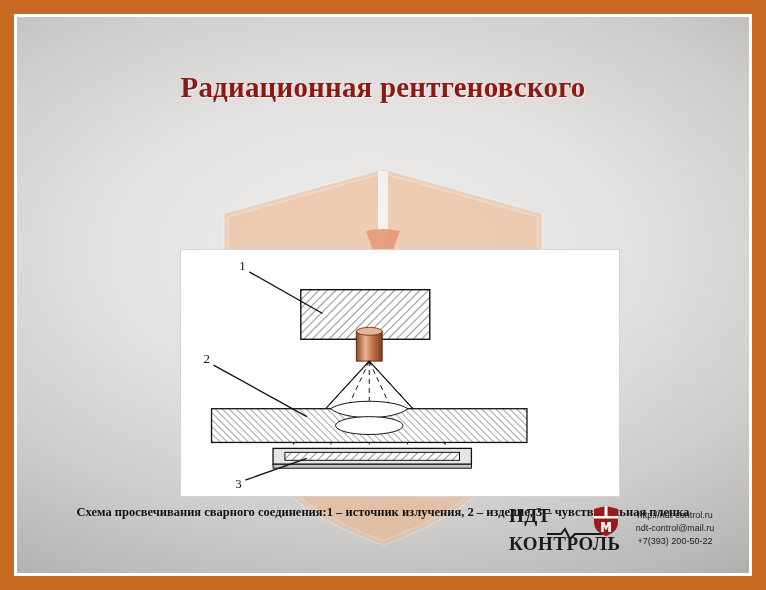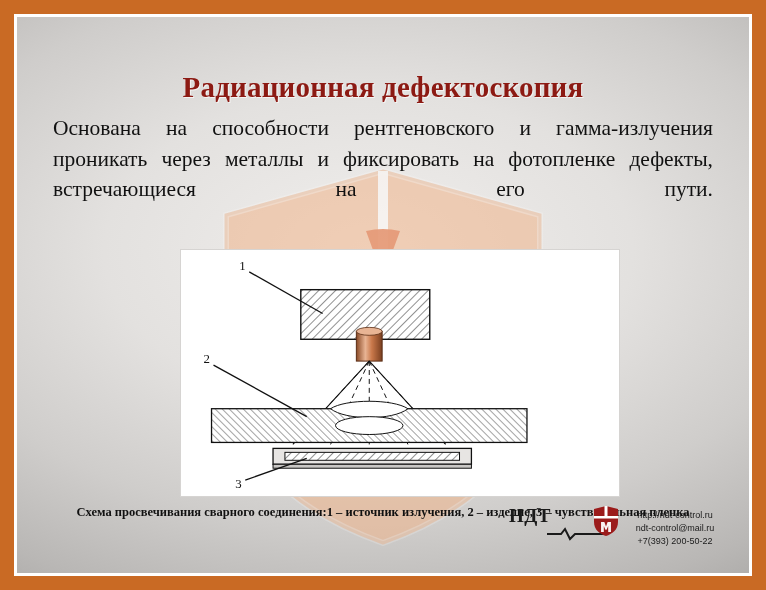--- a/index.html
+++ b/index.html
@@ -147,23 +147,22 @@
           <path d="M-6 -12 A 40 40 0 0 1 6 -12 L 17 -42 A 72 72 0 0 0 -17 -42 Z"></path>
           <path d="M8 -9 A 40 40 0 0 1 13 7 L 45 13 A 72 72 0 0 0 37 -24 Z"></path>
           <path d="M-13 7 A 40 40 0 0 1 -8 -9 L -37 -24 A 72 72 0 0 0 -45 13 Z"></path>
         </g>
         <g fill="#ffffff" opacity="0.85" transform="translate(165,240)">
           <path d="M-56 -58 L -20 -58 L 0 -6 L 20 -58 L 56 -58 L 56 58 L 22 58 L 22 -10 L 2 36 L -2 36 L -22 -10 L -22 58 L -56 58 Z"></path>
         </g>
       </svg>
     </div>
 
-    <div class="title">Радиационная дефектоскопия</div>
-
-    <div class="lead">Основана на способности рентгеновского и гамма-излучения проникать через металлы и фиксировать на фотопленке дефекты, встречающиеся на его пути.</div>
+    <div class="title">Радиационная рентгеновского</div>
+
 
     <div class="figure">
       <svg viewBox="0 0 440 248" width="438" height="246" aria-hidden="true">
         <defs>
           <pattern id="hatch" width="6" height="6" patternUnits="userSpaceOnUse" patternTransform="rotate(45)">
             <rect width="6" height="6" fill="#ffffff"></rect>
             <line x1="0" y1="0" x2="0" y2="6" stroke="#222222" stroke-width="1"></line>
           </pattern>
           <pattern id="hatch2" width="5" height="5" patternUnits="userSpaceOnUse" patternTransform="rotate(-45)">
             <rect width="5" height="5" fill="#ffffff"></rect>
@@ -213,20 +212,21 @@
 
     <div class="caption">Схема просвечивания сварного соединения:1 – источник излучения, 2 – изделие, 3 – чувствительная пленка</div>
 
     <div class="logo">
       <div class="logo-text">НДТ</div>
       <div class="sep-line">
         <svg viewBox="0 0 96 14" width="96" height="14" aria-hidden="true">
           <path d="M38 7 L52 7 L56 2 L61 12 L66 7 L96 7" fill="none" stroke="#1a1a1a" stroke-width="2"></path>
         </svg>
       </div>
+      <div class="logo-text" style="top:30px;">КОНТРОЛЬ</div>
 
       <div class="logo-shield">
         <svg viewBox="0 0 26 32" width="26" height="32" aria-hidden="true">
           <path d="M13 1 L25 4 L25 17 C25 25 19 29 13 31 C7 29 1 25 1 17 L1 4 Z" fill="#9b1b1b"></path>
           <rect x="1" y="11" width="24" height="2.5" fill="#ffffff"></rect>
           <rect x="11.5" y="1" width="3" height="11" fill="#ffffff"></rect>
           <g fill="#ffffff" opacity="0.95" transform="translate(13,22) scale(0.55)">
             <path d="M-9 -9 L -3 -9 L 0 -1 L 3 -9 L 9 -9 L 9 9 L 4 9 L 4 -2 L 1 5 L -1 5 L -4 -2 L -4 9 L -9 9 Z"></path>
           </g>
         </svg>

